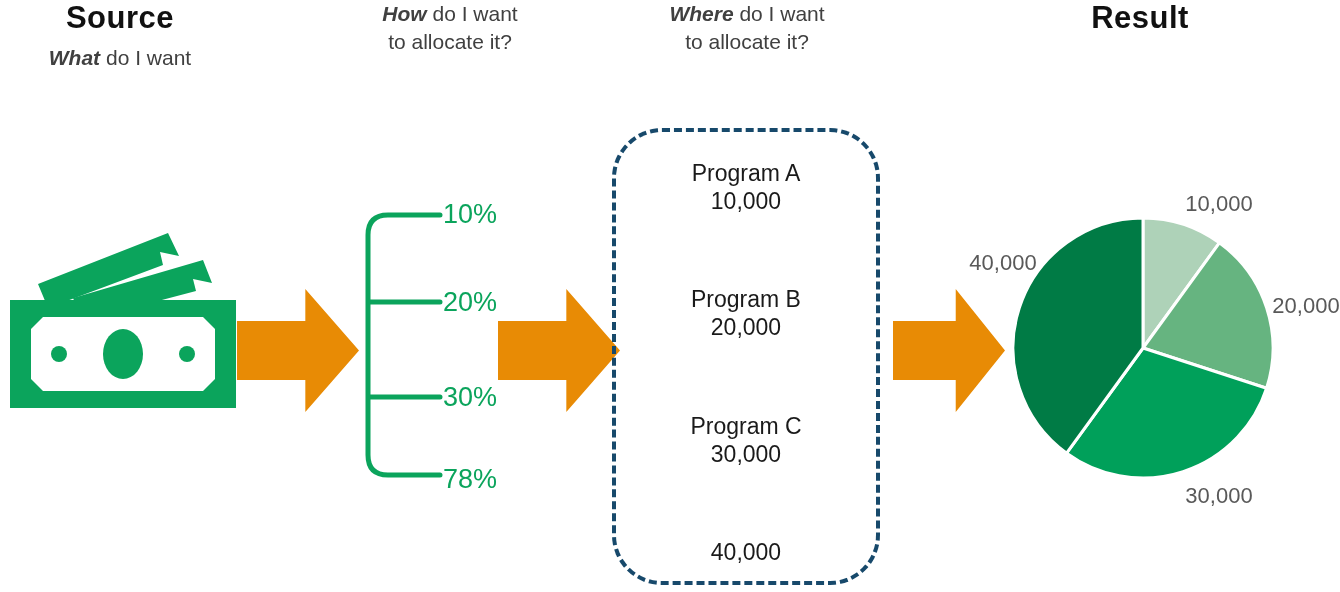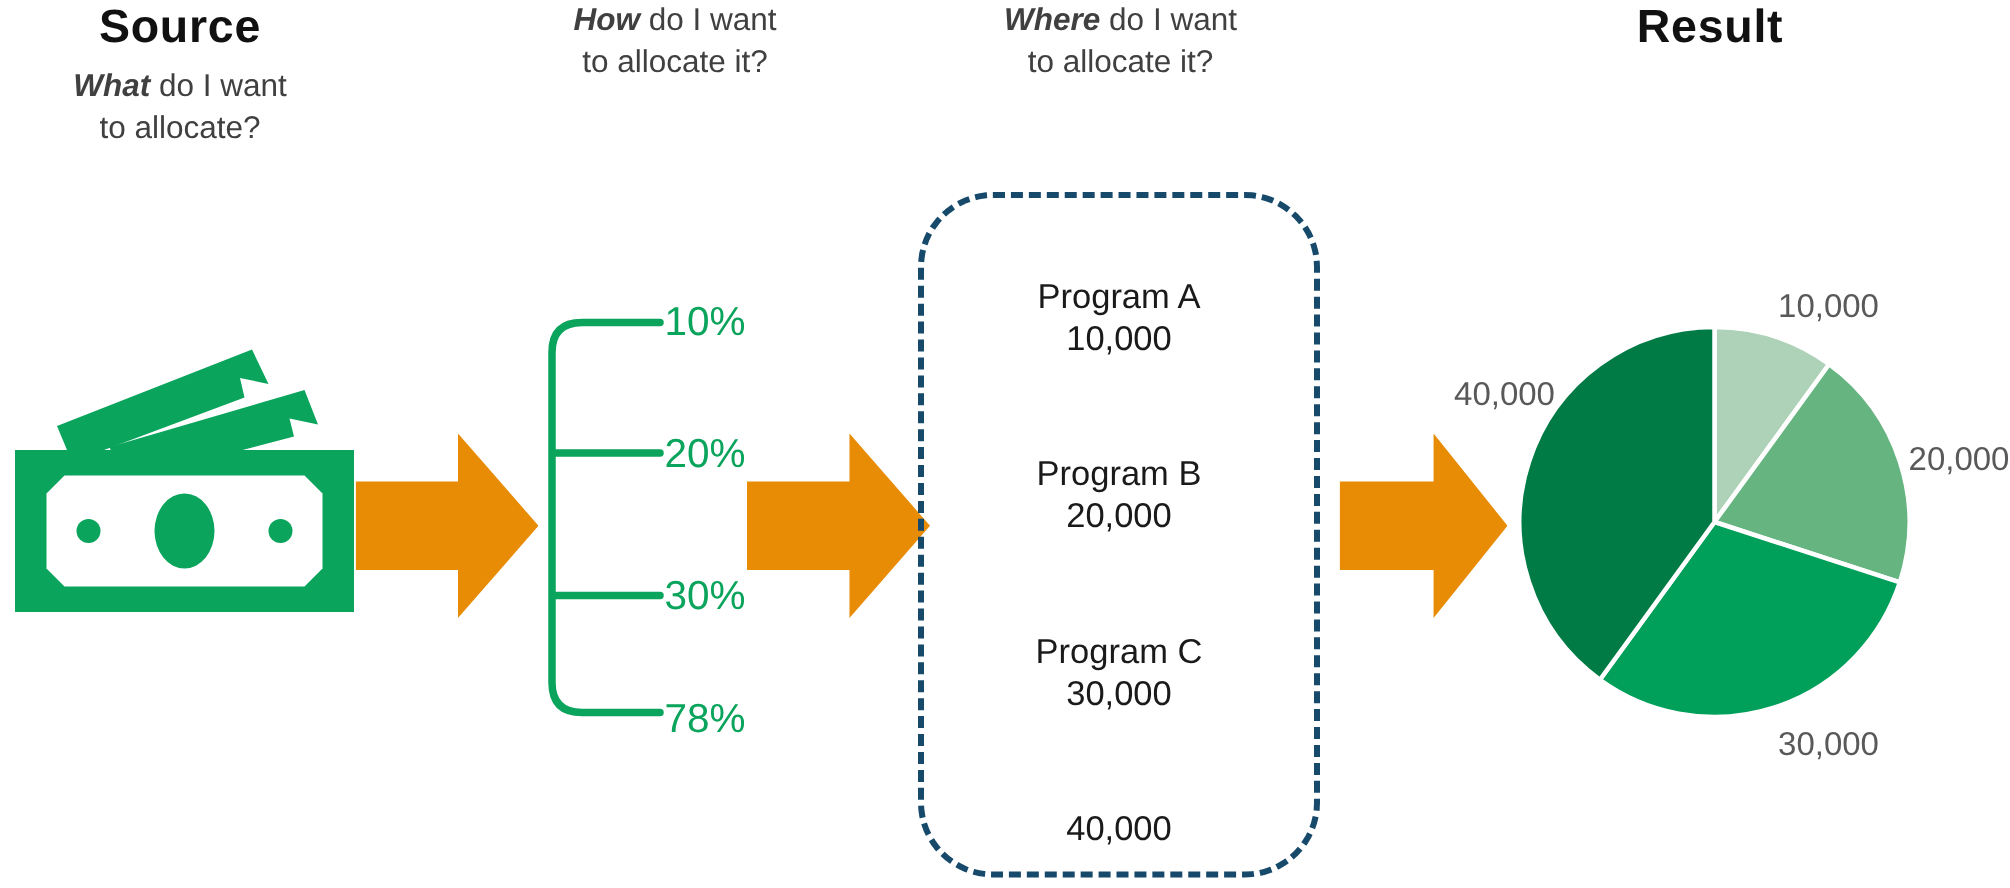--- a/index.html
+++ b/index.html
@@ -40,40 +40,39 @@
     color:var(--green);line-height:28px;
   }
   .pct1{top:200px;} .pct2{top:288px;} .pct3{top:383px;} .pct4{top:465px;}
   
   .target-box{
     position:absolute;left:612px;top:128px;width:268px;height:457px;
     border:4px dashed var(--navy);border-radius:50px;box-sizing:border-box;
     display:flex;flex-direction:column;justify-content:space-between;
     padding:28px 0 14px 0;
   }
-  .program{text-align:center;font-size:23px;line-height:1.2;color:#1a1a1a;margin-top:24px;}
+  .program{text-align:center;font-size:23px;line-height:1.2;color:#1a1a1a;}
   
   .pie{position:absolute;left:1007px;top:212px;}
   .pie-label{
     position:absolute;transform:translateX(-50%);font-size:22px;color:var(--gray);
     white-space:nowrap;
   }
   .pl1{left:1219px;top:191px;}
   .pl2{left:1306px;top:293px;}
   .pl3{left:1219px;top:483px;}
   .pl4{left:1003px;top:250px;}
 </style>
 </head>
 <body>
 
 <div class="col col-source">
   <h2>Source</h2>
   <div class="question">
     <span class="em">What</span><span> do I want</span>
-    <div>to allocate?</div>
   </div>
 </div>
 
 <div class="col col-basis">
   <div class="question">
     <span class="em">How</span><span> do I want</span>
     <div>to allocate it?</div>
   </div>
 </div>
 

